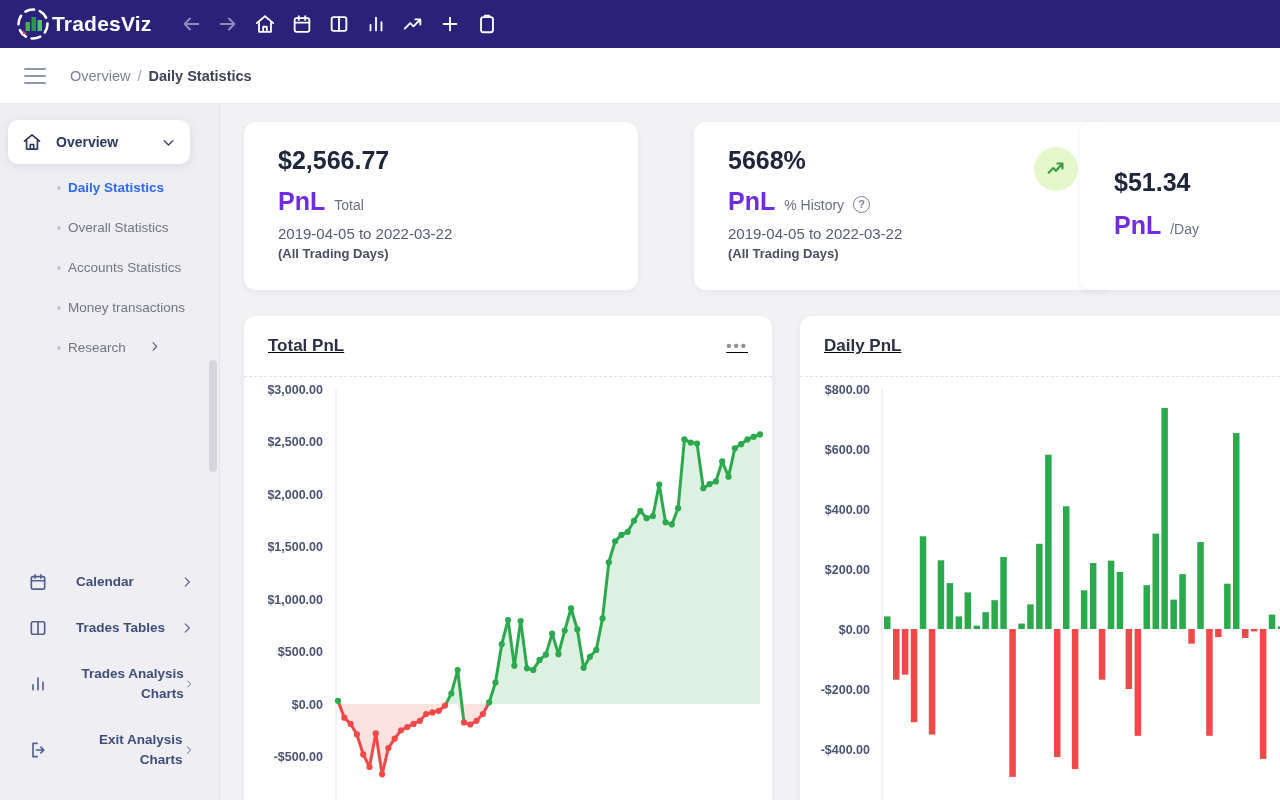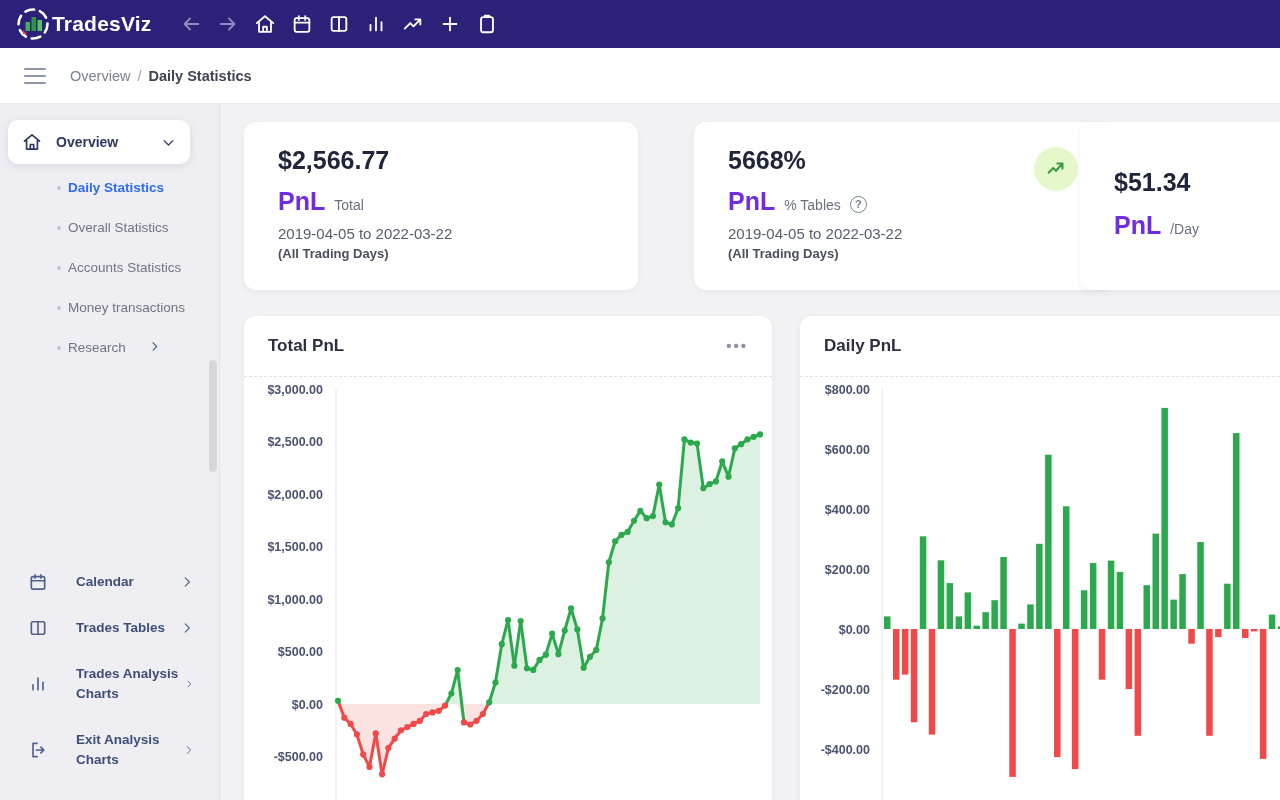--- a/index.html
+++ b/index.html
@@ -35,21 +35,21 @@
   .overview-card .ov-icon svg, .sec-icon svg, .chev svg { width:100%; height:100%; stroke:currentColor; fill:none; stroke-width:2; stroke-linecap:round; stroke-linejoin:round; }
   .overview-card .ov-label { margin-left:14px; font-size:14px; font-weight:700; color:#2d3660; }
   .overview-card .chev { margin-left:auto; width:15px; height:15px; color:#2d3660; }
   .subitems { position:absolute; left:0; top:74px; width:220px; }
   .subitem { position:relative; padding-left:68px; padding-right:8px; margin-bottom:20px; font-size:13.5px; line-height:20px; color:#70757f; cursor:pointer; }
   .subitem .bullet { position:absolute; left:57px; top:8px; width:4px; height:4px; border-radius:50%; background:#c3c6d1; }
   .subitem .subitem-label { display:inline-block; max-width:124px; vertical-align:top; }
   .subitem.active .subitem-label { color:#2e6bf6; font-weight:600; }
   .subitem .chev { display:inline-block; width:13px; height:13px; color:#4f5f8f; margin-left:22px; vertical-align:-1px; }
   .sections { position:absolute; left:0; top:468px; width:220px; }
-  .section-item { display:flex; align-items:center; padding:0 26px 0 28px; margin-bottom:26px; min-height:20px; cursor:pointer; }
+  .section-item { display:flex; align-items:center; padding:0 26px 0 28px; margin-bottom:26px; min-height:20px; cursor:pointer;text-align:right; }
   .sec-icon { width:20px; height:20px; color:#51618f; flex:0 0 auto; }
   .sec-label { margin-left:28px; font-size:13.5px; line-height:20px; font-weight:700; color:#3e4e78; max-width:112px; }
   .section-item .chev { margin-left:auto; width:14px; height:14px; color:#51618f; }
 
   
   .main { position:absolute; left:228px; top:104px; width:1060px; height:696px; }
   .card { position:absolute; background:#ffffff; border-radius:12px; box-shadow:0 2px 6px rgba(40,40,80,.06); }
   
   .stat-card { height:168px; top:18px; }
   .stat-value { font-size:25px; font-weight:700; color:#20263a; }
@@ -57,21 +57,21 @@
   .metric-name { font-size:25px; font-weight:600; color:#6f2ce0; }
   .metric-suffix { font-size:14px; color:#6b7080; padding-top:6px; }
   .help-icon { width:17px; height:17px; border-radius:50%; border:1.6px solid #7a8090; color:#7a8090; font-size:11px; font-weight:700; display:flex; align-items:center; justify-content:center; margin-top:5px; cursor:pointer; }
   .stat-dates { font-size:15px; color:#565d6e; margin-top:9px; }
   .stat-note { font-size:13px; color:#4a4f5d; font-weight:700; margin-top:4px; }
   .badge-circle { position:absolute; right:36px; top:25px; width:44px; height:44px; border-radius:50%; background:#e4f8cb; display:flex; align-items:center; justify-content:center; }
   .badge-circle svg { width:22px; height:22px; stroke:#3f9b43; fill:none; stroke-width:2.4; stroke-linecap:round; stroke-linejoin:round; }
 
   
   .chart-card { top:212px; height:520px; }
-  .chart-head { height:60px; display:flex; align-items:center; padding:0 24px; }
+  .chart-head { height:60px; display:flex; align-items:center; padding:0 24px;text-decoration:underline; }
   .chart-title { font-size:17px; font-weight:600; color:#2c3040; }
   .chart-menu { margin-left:auto; color:#8a90a0; font-size:15px; letter-spacing:2px; font-weight:700; cursor:pointer; line-height:10px; }
   .chart-body { border-top:1px dashed #dde2ec; height:424px; }
   .tick { font-family:"Liberation Sans", sans-serif; font-size:12.5px; font-weight:600; fill:#4a5272; }
 </style>
 </head>
 <body>
 
 <nav class="navbar">
   <div class="logo-link">
@@ -225,21 +225,21 @@
       <div class="stat-dates">2019-04-05 to 2022-03-22</div>
       <div class="stat-note">(All Trading Days)</div>
     </div>
   </section>
 
   <section class="card stat-card" style="left:434px; width:420px;margin-left:32px;">
     <div style="padding:24px 34px 0;">
       <div class="stat-value">5668%</div>
       <div class="metric-row" style="margin-top:12px;">
         <span class="metric-name">PnL</span>
-        <span class="metric-suffix">% Tables</span>
+        <span class="metric-suffix">% History</span>
         <span class="help-icon">?</span>
       </div>
       <div class="stat-dates">2019-04-05 to 2022-03-22</div>
       <div class="stat-note">(All Trading Days)</div>
     </div>
     <div class="badge-circle">
       <svg viewBox="0 0 24 24">
           <path d="M4 16l5-5 3 3 7-8M13.5 6H19v5.5"></path>
         </svg>
     </div>

